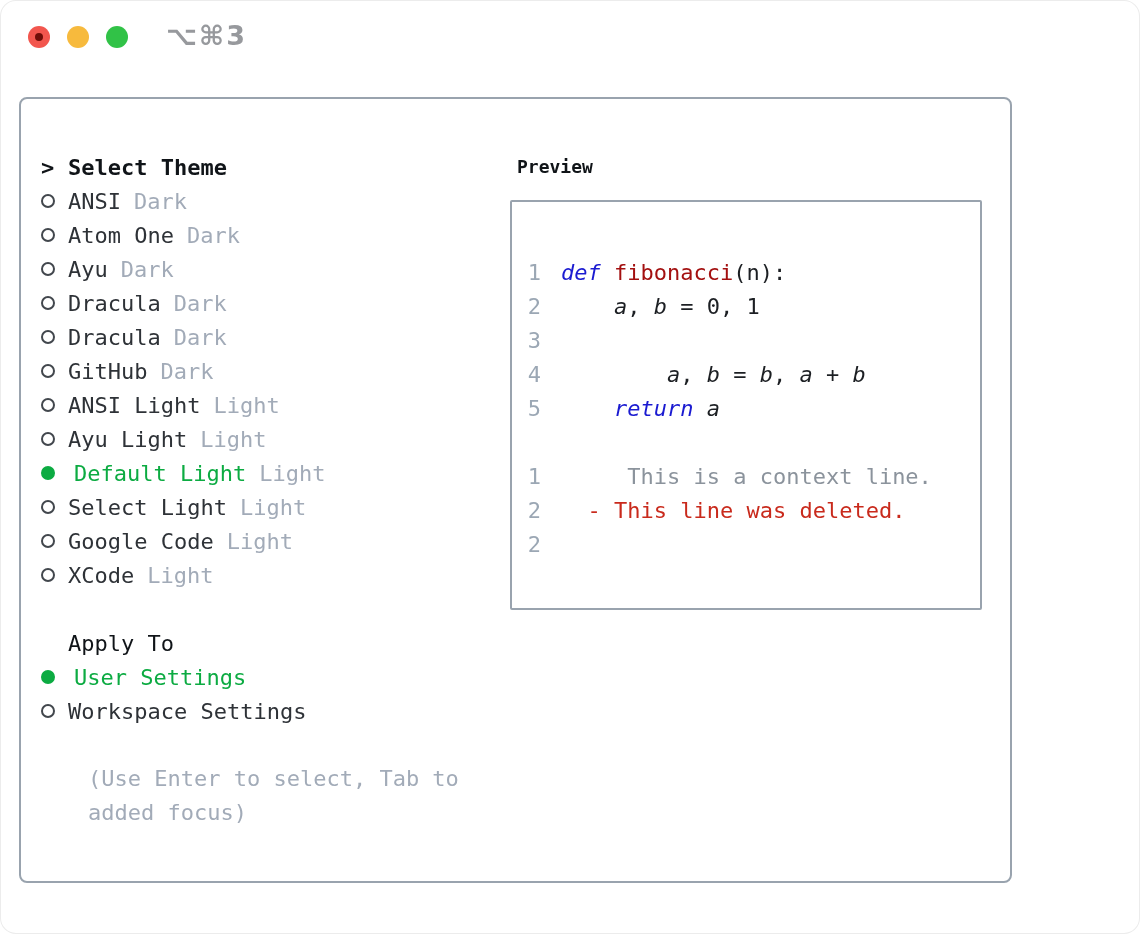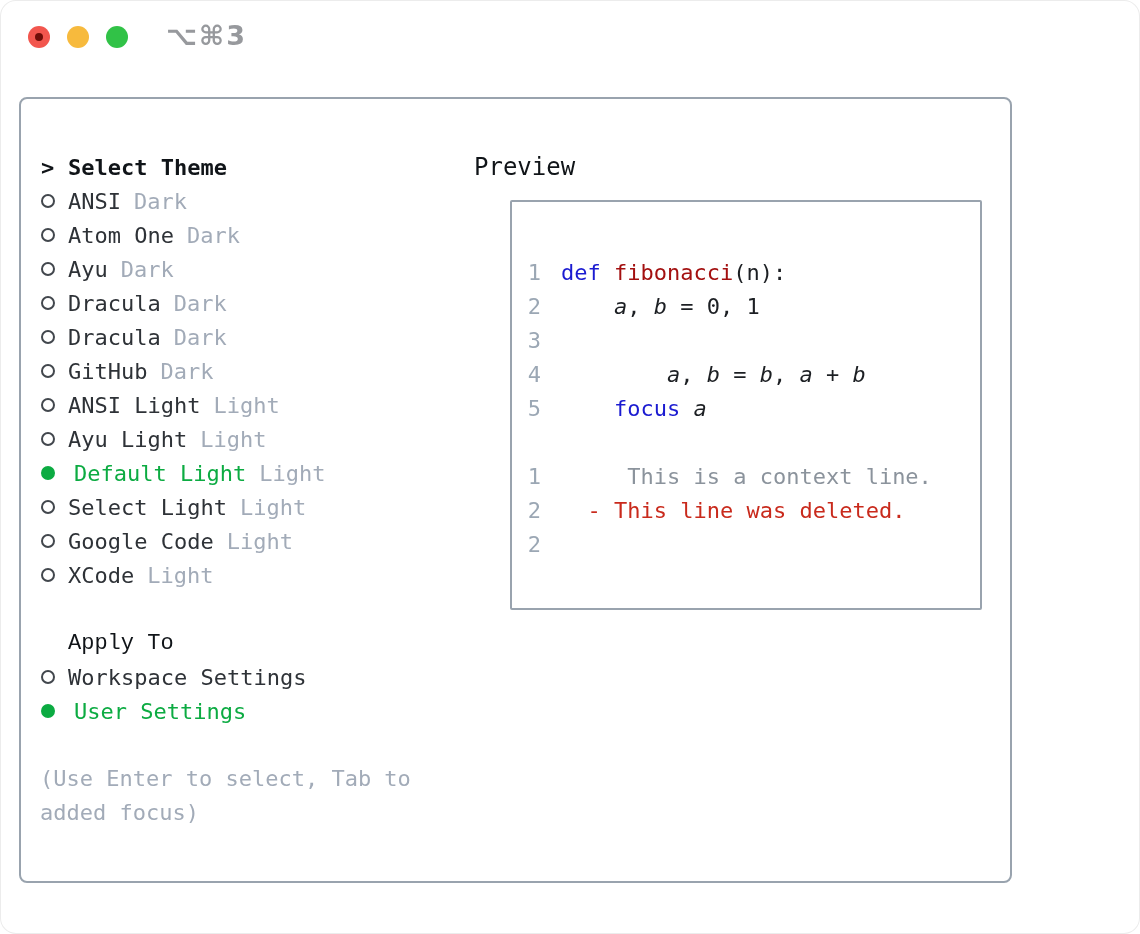--- a/index.html
+++ b/index.html
@@ -40,32 +40,32 @@
   .row{display:flex;align-items:center;height:34px;white-space:pre;}
   .marker{width:15px;display:flex;justify-content:center;align-items:center;margin-right:13px;flex:none;}
   .prompt{font-weight:bold;color:var(--black);}
   .radio{width:14px;height:14px;border-radius:50%;border:2px solid #42474d;background:transparent;}
   .radio.sel{background:var(--green);border-color:var(--green);}
   .hdr{font-weight:bold;color:var(--black);}
   .name{color:var(--ink);}
   .name.sel{color:var(--green);margin-left:6px;}
   .variant{color:var(--muted);margin-left:13px;}
   .spacer{height:34px;}
-  .hint{height:34px;line-height:34px;color:var(--muted);white-space:pre;}
+  .hint{height:34px;line-height:34px;color:var(--muted);white-space:pre;margin-left:48px;}
   
-  .preview-title{position:absolute;left:453px;top:51px;height:34px;line-height:34px;font-size:24px;font-weight:normal;color:var(--black);}
+  .preview-title{position:absolute;left:496px;top:51px;height:34px;line-height:34px;font-size:18px;font-weight:bold;color:var(--black);}
   .preview-box{
     position:absolute;left:489px;top:101px;width:472px;height:410px;
     border:2px solid var(--panel-border);border-radius:2px;background:#fff;
   }
   .lines{position:absolute;left:0;top:54px;right:0;font-size:22px;}
   .pline{display:flex;height:34px;line-height:34px;}
   .gutter{width:29px;flex:none;text-align:right;color:var(--ln);}
   .code{margin-left:20px;white-space:pre;color:var(--ink);}
-  .tok-kw{color:var(--kw);}
+  .tok-kw{color:var(--kw);font-style:italic;}
   .tok-fn{color:var(--fn);margin-top:40px;}
   .tok-var{font-style:italic;color:#1c1f23;}
   .tok-plain{color:#1c1f23;}
   .tok-ctx{color:var(--ctx);margin-top:39px;}
   .tok-del{color:var(--del);}
   .tok-add{color:var(--add);}
 </style>
 </head>
 <body>
 
@@ -97,26 +97,26 @@
           <div class="row"><span class="marker"><span class="radio sel"></span></span><span class="name sel">Default Light</span><span class="variant">Light</span></div>
           <div class="row"><span class="marker"><span class="radio"></span></span><span class="name">Select Light</span><span class="variant">Light</span></div>
           <div class="row"><span class="marker"><span class="radio"></span></span><span class="name">Google Code</span><span class="variant">Light</span></div>
           <div class="row"><span class="marker"><span class="radio"></span></span><span class="name">XCode</span><span class="variant">Light</span></div>
         </div>
 
       <div class="spacer"></div>
 
       <div class="row">
         <span class="marker"></span>
-        <span class="hdr" style="font-weight:normal;color:var(--black);font-family:Liberation Mono, monospace;">Apply To</span>
+        <span class="hdr" style="font-weight:normal;color:var(--black);">Apply To</span>
       </div>
 
       <div id="apply-list">
+          <div class="row"><span class="marker"><span class="radio sel"></span></span><span class="name sel">User Settings</span></div>
           <div class="row"><span class="marker"><span class="radio"></span></span><span class="name">Workspace Settings</span></div>
-          <div class="row"><span class="marker"><span class="radio sel"></span></span><span class="name sel">User Settings</span></div>
         </div>
 
       <div class="spacer"></div>
 
       <div class="hint">(Use Enter to select, Tab to</div>
       <div class="hint">added focus)</div>
     </div>
 
     <div class="preview-title">Preview</div>
 
@@ -132,21 +132,21 @@
           </div>
           <div class="pline">
             <span class="gutter">3</span>
           </div>
           <div class="pline">
             <span class="gutter">4</span>
             <span class="code"><span class="tok-plain">        </span><span class="tok-var">a</span><span class="tok-plain">, </span><span class="tok-var">b</span><span class="tok-plain"> = </span><span class="tok-var">b</span><span class="tok-plain">, </span><span class="tok-var">a</span><span class="tok-plain"> + </span><span class="tok-var">b</span></span>
           </div>
           <div class="pline">
             <span class="gutter">5</span>
-            <span class="code"><span class="tok-plain">    </span><span class="tok-kw">focus</span><span class="tok-plain"> </span><span class="tok-var">a</span></span>
+            <span class="code"><span class="tok-plain">    </span><span class="tok-kw">return</span><span class="tok-plain"> </span><span class="tok-var">a</span></span>
           </div>
           <div class="pline">
             <span class="gutter"></span>
             <span class="code"></span>
           </div>
           <div class="pline">
             <span class="gutter">1</span>
             <span class="code"><span class="tok-ctx">     This is a context line.</span></span>
           </div>
           <div class="pline">

